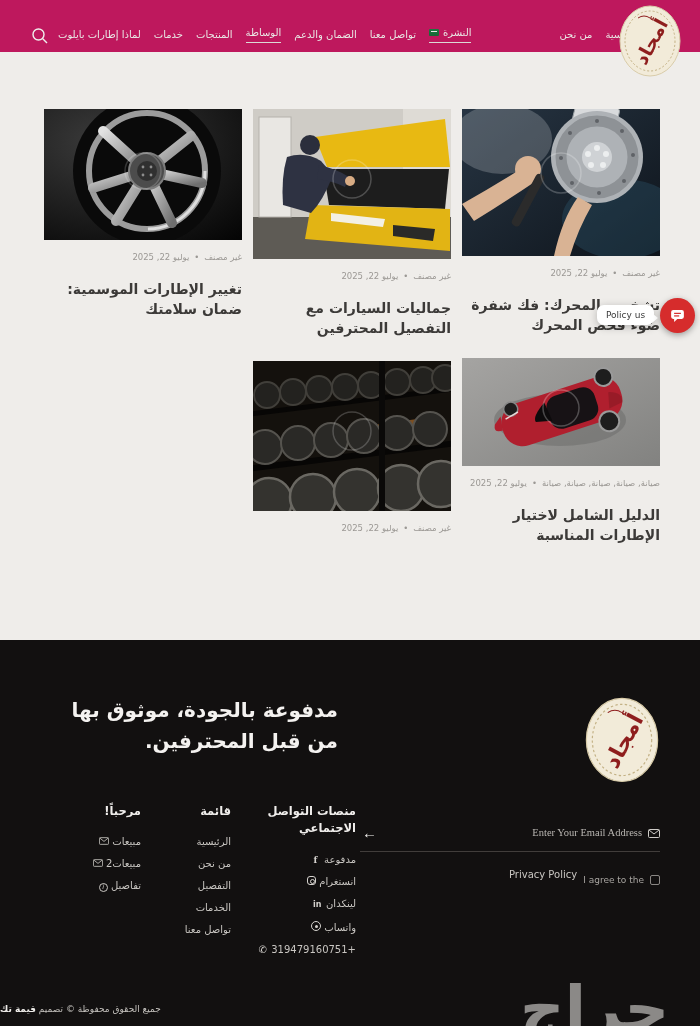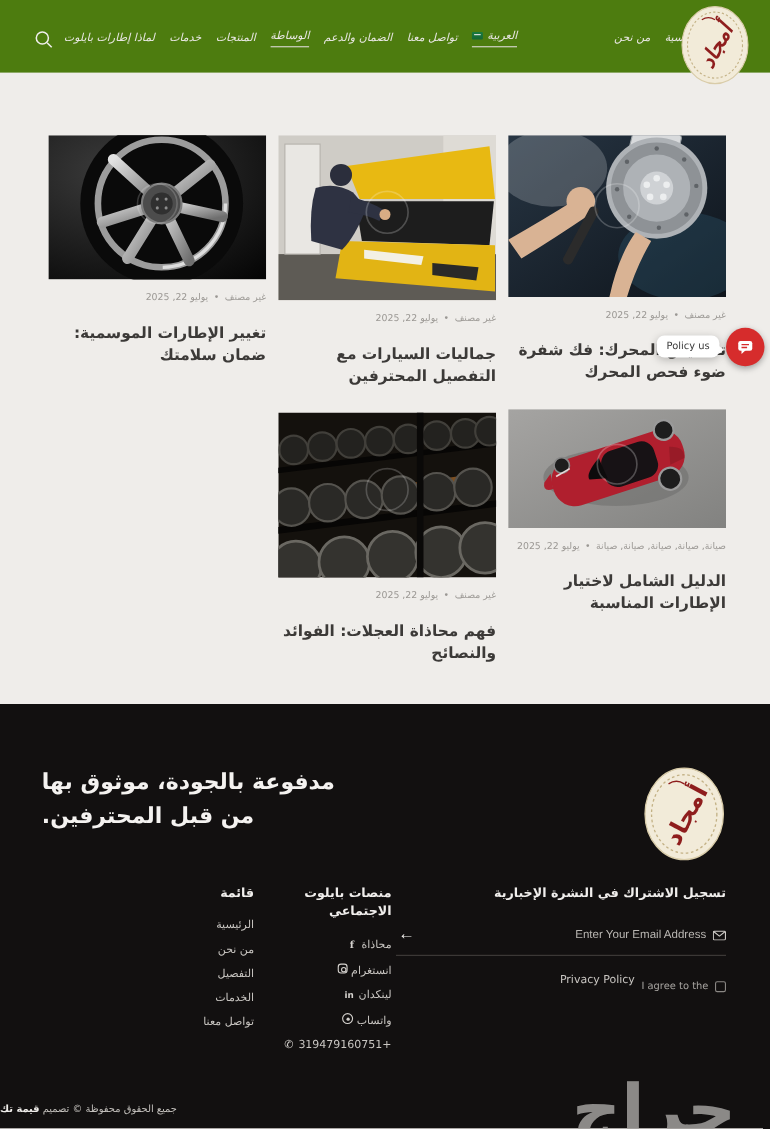--- a/index.html
+++ b/index.html
@@ -4,21 +4,21 @@
 <style>
   * { margin:0; padding:0; box-sizing:border-box; }
   html,body { width:700px; }
   body {
     font-family:"DejaVu Sans","Liberation Sans",sans-serif;
     background:#efedea; direction:rtl; position:relative;
     width:700px; height:1026px; overflow:hidden;
   }
   
   .navbar {
-    position:relative; height:66px; background:#4d7c0f; z-index:5;font-style:italic;
+    position:relative; height:52px; background:#be185d; z-index:5;
   }
   .search-btn { position:absolute; left:30px; top:26px; width:20px; height:20px; cursor:pointer; }
   .nav-row {
     position:absolute; left:58px; top:0; height:70px;
     display:flex; direction:ltr; align-items:center; gap:13px;
   }
   .nav-link {
     color:#e9e7e4; font-size:10px; text-decoration:none; white-space:nowrap;
     padding-bottom:2px; cursor:pointer;
   }
@@ -47,34 +47,34 @@
     background:#d62c2c; border-radius:50%; display:flex; align-items:center; justify-content:center;
     box-shadow:0 2px 6px rgba(0,0,0,.35); cursor:pointer; z-index:20; }
   .contact-tip { position:absolute; top:305px; left:597px; background:#ffffff; color:#3a3a3a;
     font-size:9px; padding:5px 9px; border-radius:7px; box-shadow:0 2px 8px rgba(0,0,0,.25);
     white-space:nowrap; z-index:19; direction:ltr; }
   .contact-tip::after { content:""; position:absolute; right:-4px; top:9px;
     border-top:4px solid transparent; border-bottom:4px solid transparent; border-left:5px solid #fff; }
 
   
   .footer { position:absolute; top:640px; left:0; width:700px; height:386px; background:#121010; color:#fff; }
-  .tagline { position:absolute; left:38px; top:55px; width:300px; text-align:left;
+  .tagline { position:absolute; left:38px; top:55px; width:300px; text-align:right;
     font-size:20px; font-weight:700; line-height:1.55; color:#f4f2f0; }
   .footer-logo { position:absolute; right:40px; top:56px; width:76px; height:84px; }
 
   .fcol { position:absolute; top:163px; }
   .fcol h4 { font-size:11.5px; font-weight:700; color:#f0eeec; margin-bottom:16px; line-height:1.5; }
   .fcol a, .fcol .flink { display:block; font-size:10px; color:#c9c6c2; text-decoration:none;
     margin-bottom:11px; cursor:pointer; }
 
   .col-news { left:360px; width:300px; text-align:right; }
   .news-field { display:flex; align-items:center; border-bottom:1px solid #413d3b;
     padding-bottom:9px; margin-top:20px; }
   .news-field input { background:transparent; border:none; outline:none; color:#cfccc8;
-    font-size:10.5px; flex:1; text-align:right; direction:ltr; font-family:Liberation Sans, sans-serif; }
+    font-size:10.5px; flex:1; text-align:right; direction:ltr; font-family:Liberation Serif, serif; }
   .news-field input::placeholder { color:#b9b6b2; }
   .mail-ico { margin-left:6px; }
   .submit-arrow { border:none; background:transparent; color:#f2f0ee; font-size:15px;
     cursor:pointer; line-height:1; padding:0 2px; }
   .agree-row { margin-top:17px; display:flex; align-items:center; gap:6px; font-size:9px; color:#a7a4a0; }
   .agree-box { width:10px; height:10px; border:1px solid #8a8784; border-radius:2px; background:transparent; cursor:pointer; }
   .privacy-link { color:#b9b6b2; text-decoration:underline; cursor:pointer;text-align:right; }
 
   .col-social { left:230px; width:126px; text-align:right; }
   .soc-item { display:flex; align-items:center; justify-content:flex-start; gap:5px;
@@ -119,21 +119,21 @@
   </div>
   <nav class="nav-row">
     <a class="nav-link">لماذا إطارات بايلوت</a>
     <a class="nav-link">خدمات</a>
     <a class="nav-link">المنتجات</a>
     <a class="nav-link active">الوساطة</a>
     <a class="nav-link">الضمان والدعم</a>
     <a class="nav-link">تواصل معنا</a>
     <a class="nav-link active nav-lang">
       <span class="flag"></span>
-      <span>العربية</span>
+      <span>النشرة</span>
     </a>
     <span class="nav-gap"></span>
     <a class="nav-link">من نحن</a>
     <a class="nav-link">الرئيسية</a>
   </nav>
   <div class="brand-logo">
     <svg viewBox="0 0 64 74">
       <ellipse cx="32" cy="37" rx="30" ry="35" fill="#f2ebd9" stroke="#d9cca9" stroke-width="1"></ellipse>
       <ellipse cx="32" cy="37" rx="25" ry="30" fill="none" stroke="#c3b185" stroke-width="1" stroke-dasharray="2,2"></ellipse>
       <text x="32" y="45" text-anchor="middle" font-size="19" font-weight="bold" fill="#8e1d1d" transform="rotate(-62 32 37)">أمجاد</text>
@@ -294,21 +294,20 @@
             </g>
             <rect x="126" y="0" width="6" height="150" fill="#0a0908"></rect>
             <circle cx="99" cy="70" r="19" fill="none" stroke="#ffffff" opacity="0.2" stroke-width="1.5"></circle>
           </svg>
         </div>
         <div class="meta">
           <a class="cat">غير مصنف</a>
           <span class="dot">•</span>
           <span class="date">يوليو 22, 2025</span>
         </div>
-        <h3 class="post-title">فهم محاذاة العجلات: الفوائد والنصائح</h3>
       </article>
     </div>
 
     <div class="col">
       <article class="post">
         <div class="thumb">
           <svg viewBox="0 0 198 131">
             <defs>
               <radialGradient id="wbg" cx="0.3" cy="0.25" r="1">
                 <stop offset="0" stop-color="#3b3b3b"></stop>
@@ -371,42 +370,41 @@
   <div class="footer-logo">
     <svg viewBox="0 0 64 74">
       <ellipse cx="32" cy="37" rx="30" ry="35" fill="#f2ebd9" stroke="#d9cca9" stroke-width="1"></ellipse>
       <ellipse cx="32" cy="37" rx="25" ry="30" fill="none" stroke="#c3b185" stroke-width="1" stroke-dasharray="2,2"></ellipse>
       <text x="32" y="45" text-anchor="middle" font-size="19" font-weight="bold" fill="#8e1d1d" transform="rotate(-62 32 37)">أمجاد</text>
       <path d="M20 14 q6 -4 12 0" stroke="#8e1d1d" stroke-width="1" fill="none"></path>
     </svg>
   </div>
 
   <div class="fcol col-news">
-    <h4>تسجيل الاشتراك في النشرة الإخبارية</h4>
     <div class="news-field">
       <span class="mail-ico">
         <svg width="12" height="9" viewBox="0 0 12 9">
             <rect x="0.5" y="0.5" width="11" height="8" rx="1" fill="none" stroke="#cfccc8"></rect>
             <polyline points="1,1 6,5 11,1" fill="none" stroke="#cfccc8"></polyline>
           </svg>
       </span>
       <input type="email" placeholder="Enter Your Email Address" style="">
       <button class="submit-arrow">←</button>
     </div>
     <div class="agree-row">
       <span class="agree-box"></span>
       <span>I agree to the</span>
       <a class="privacy-link">Privacy Policy</a>
     </div>
   </div>
 
   <div class="fcol col-social">
-    <h4>منصات بايلوت الاجتماعي</h4>
+    <h4>منصات التواصل الاجتماعي</h4>
     <a class="soc-item">
-      <span>محاذاة</span>
+      <span>مدفوعة</span>
       <span class="soc-glyph g-f"></span>
     </a>
     <a class="soc-item">
       <span>انستغرام</span>
       <span class="soc-glyph g-ig"></span>
     </a>
     <a class="soc-item">
       <span>لينكدان</span>
       <span class="soc-glyph g-in"></span>
     </a>
@@ -422,20 +420,45 @@
 
   <div class="fcol col-menu">
     <h4>قائمة</h4>
     <a class="flink">الرئيسية</a>
     <a class="flink">من نحن</a>
     <a class="flink">التفصيل</a>
     <a class="flink">الخدمات</a>
     <a class="flink">تواصل معنا</a>
   </div>
 
+  <div class="fcol col-hello">
+    <h4>مرحباً!</h4>
+    <a class="hello-item">
+      <span>مبيعات</span>
+      <span>
+        <svg width="10" height="8" viewBox="0 0 12 9">
+            <rect x="0.5" y="0.5" width="11" height="8" rx="1" fill="none" stroke="#c9c6c2"></rect>
+            <polyline points="1,1 6,5 11,1" fill="none" stroke="#c9c6c2"></polyline>
+          </svg>
+      </span>
+    </a>
+    <a class="hello-item">
+      <span>مبيعات2</span>
+      <span>
+        <svg width="10" height="8" viewBox="0 0 12 9">
+            <rect x="0.5" y="0.5" width="11" height="8" rx="1" fill="none" stroke="#c9c6c2"></rect>
+            <polyline points="1,1 6,5 11,1" fill="none" stroke="#c9c6c2"></polyline>
+          </svg>
+      </span>
+    </a>
+    <a class="hello-item">
+      <span>تفاصيل</span>
+      <span class="g-info"></span>
+    </a>
+  </div>
 
   <div class="copyright">
     <span>جميع الحقوق محفوظة © تصميم</span>
     <b>قيمة تك</b>
   </div>
 
   <div class="watermark">حراج</div>
 </footer>
 
 </body></html>

